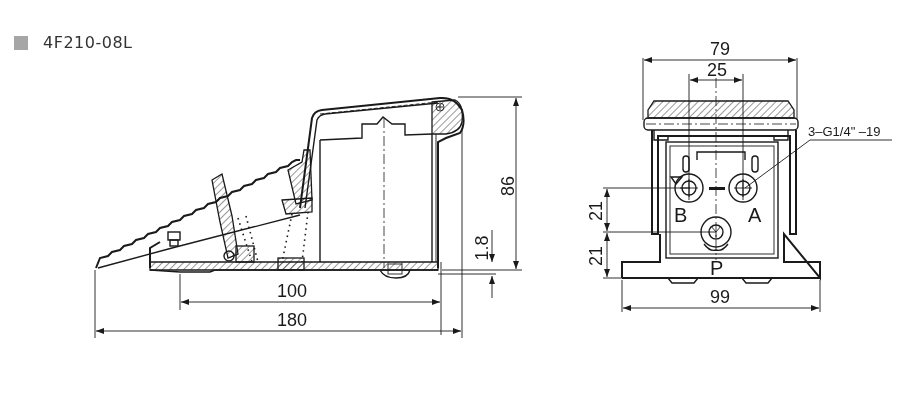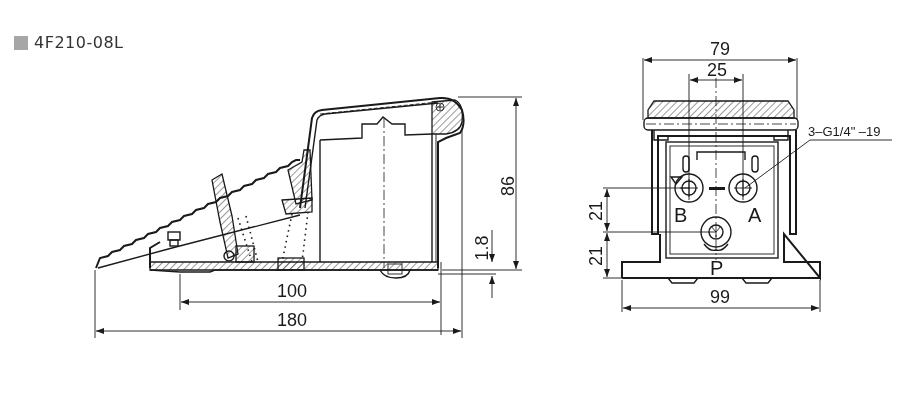--- a/index.html
+++ b/index.html
@@ -1,17 +1,17 @@
 <!DOCTYPE html>
 <html><head>
 <meta charset="utf-8">
 <style>
   html, body { margin: 0; padding: 0; background: #ffffff; }
   body { width: 907px; height: 408px; position: relative; overflow: hidden; font-family: "DejaVu Sans", sans-serif; }
-  .title { position: absolute; left: 14px; top: 33px; display: flex; align-items: center; gap: 6px; text-align: right; }
+  .title { position: absolute; left: 14px; top: 33px; display: flex; align-items: center; gap: 15px; text-align: right; }
   .title .sq { width: 14px; height: 14px; background: #a6a6a6; display: inline-block; }
   .title .txt { font-size: 16px; color: #333333; letter-spacing: 0.5px; }
   svg { position: absolute; left: 0; top: 0; }
   .ln { stroke: #1a1a1a; fill: none; stroke-width: 1.4; }
   .thk { stroke: #1a1a1a; fill: none; stroke-width: 2; }
   .thn { stroke: #1a1a1a; fill: none; stroke-width: 0.9; }
   .ctr { stroke: #1a1a1a; fill: none; stroke-width: 0.8; stroke-dasharray: 10 3 2 3; }
   .dot { stroke: #1a1a1a; fill: none; stroke-width: 1.6; stroke-dasharray: 1.5 4; }
   .hatch { fill: url(#hatch); stroke: #1a1a1a; stroke-width: 1.3; }
   .dimtxt { font-family: "Liberation Sans", sans-serif; font-size: 18px; fill: #1a1a1a; }

